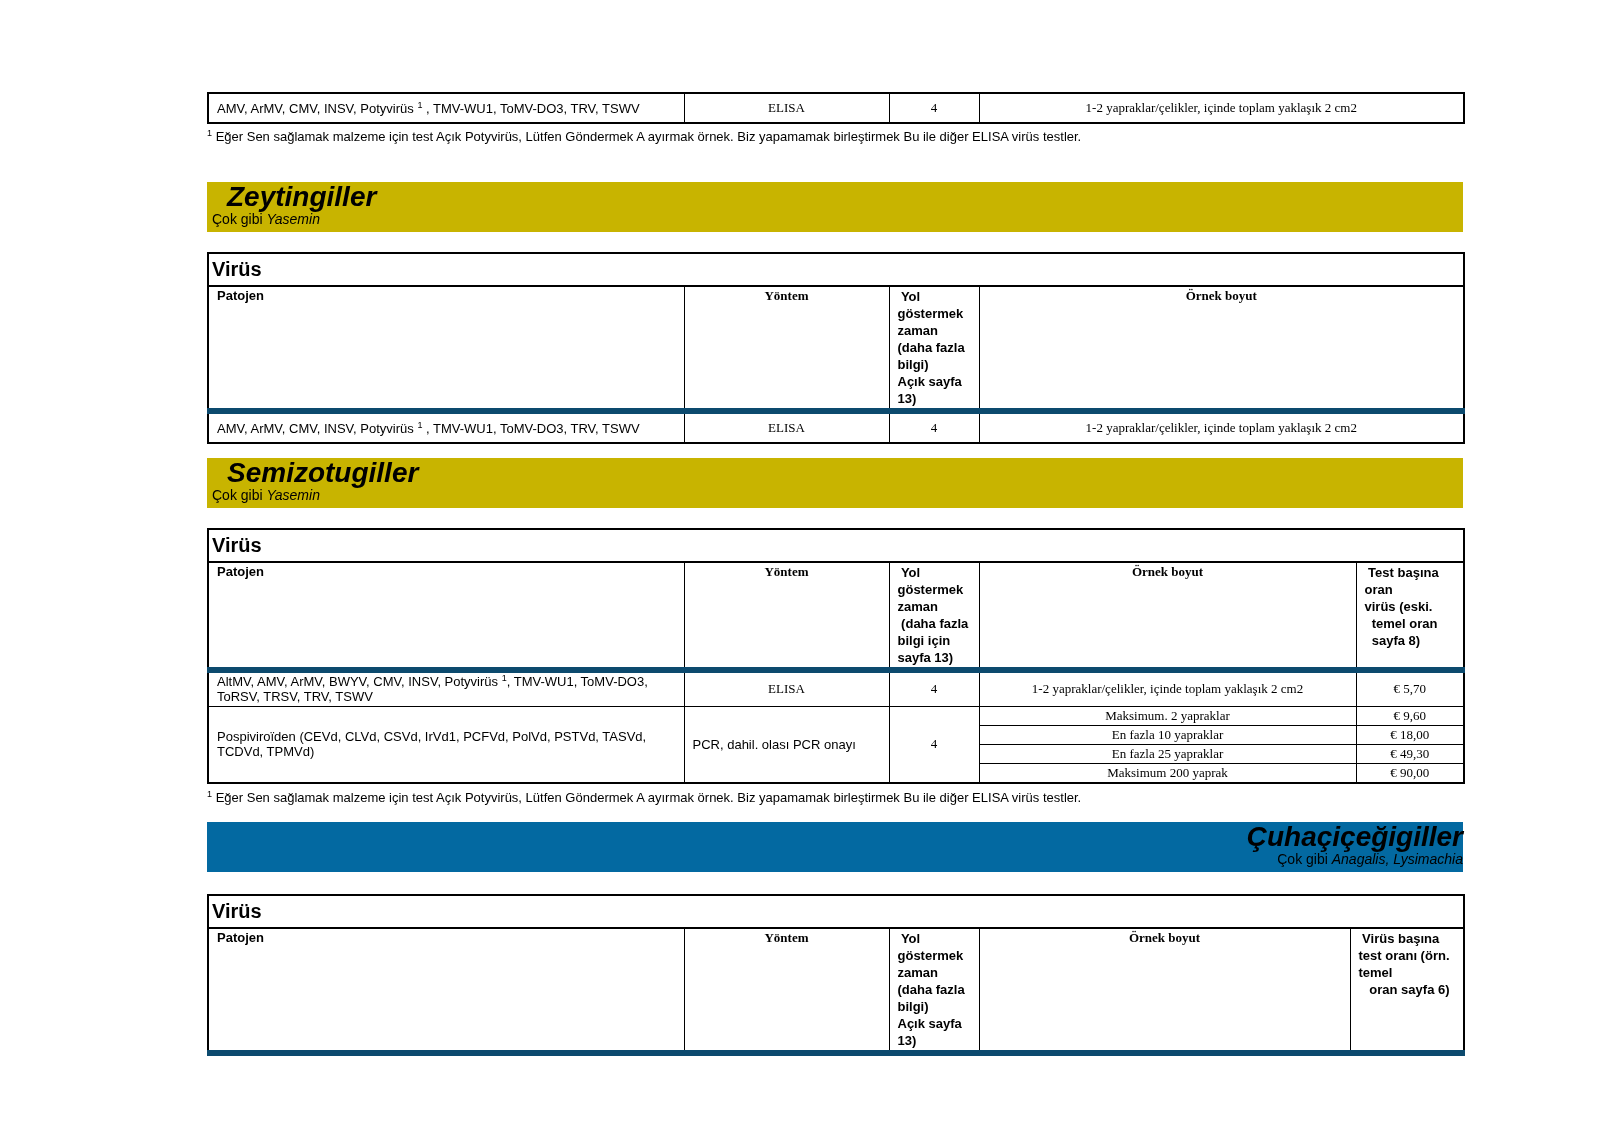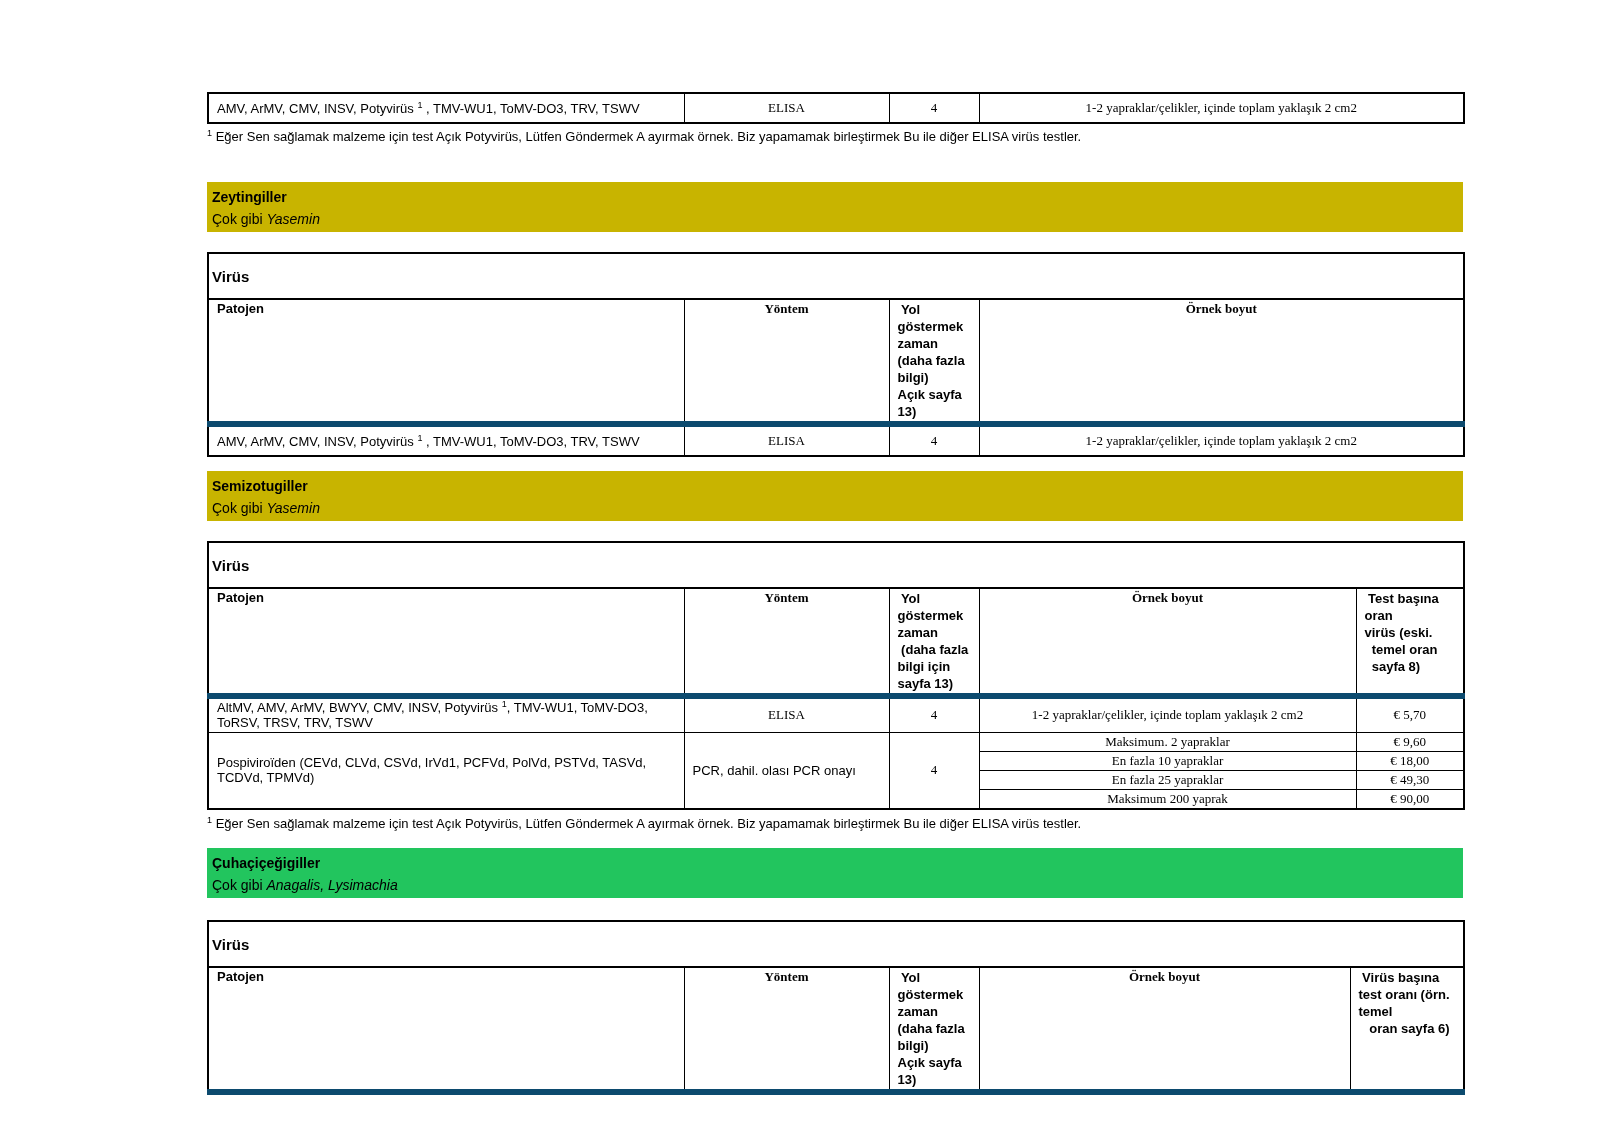--- a/index.html
+++ b/index.html
@@ -14,34 +14,34 @@
     border-collapse:collapse; table-layout:fixed; width:1256px;
     border:2px solid #000; background:#fff;
   }
   table.vt td {
     border:1px solid #000; font-size:13px; padding:1px 8px;
     vertical-align:middle; overflow:hidden;
   }
   .c  { text-align:center;font-family:Liberation Serif, serif; }
   .l  { text-align:left; }
   tr.virus-bar td {
-    font-size:15px; font-weight:bold; text-align:left;
-    border-bottom:2px solid #000; padding:12px 3px; height:20px;margin-top:36px;
+    font-size:20px; font-weight:bold; text-align:left;
+    border-bottom:2px solid #000; padding:4px 3px; height:20px;margin-top:36px;
   }
   tr.hdr td { font-weight:bold; vertical-align:top; border-bottom:6px solid #0c4a6e; }
   td.pt { padding-top:16px; }
   td.ml { white-space:pre; line-height:17px; padding:1px 3px; text-align:left; }
   sup  { font-size:9px; vertical-align:super; line-height:0; }
 
   .fn { font-size:13px; line-height:16px; }
   .fn1 { margin-top:5px; }
   .fn2 { margin-top:6px; }
 
   .band { height:50px; }
-  .band-title { font-size:14px; font-weight:bold; padding:3px 0 0 5px; line-height:24px; }
+  .band-title { font-size:28px; font-weight:bold; font-style:italic; padding:3px 0 0 20px; line-height:24px; }
   .band-sub   { font-size:14px; padding:1px 0 0 5px; line-height:18px; }
 
   .carryover { margin-top:92px; }
   .band0  { margin-top:37px; }
   .tbl0   { margin-top:20px; }
   .band1  { margin-top:14px; }
   .tbl1   { margin-top:20px; }
   .band2  { margin-top:16px; }
   .tbl2   { margin-top:22px; }
 </style>
@@ -163,21 +163,21 @@
     </tr>
     <tr style="height:20px">
       <td class="c">Maksimum 200 yaprak</td>
       <td class="c">€ 90,00</td>
     </tr>
   </tbody>
     </table>
 
   <div class="fn fn2"><sup>1</sup> <span>Eğer Sen sağlamak malzeme için test Açık Potyvirüs, Lütfen Göndermek A ayırmak örnek. Biz yapamamak birleştirmek Bu ile diğer ELISA virüs testler.</span></div>
 
-  <div class="band band2" style="background: #22c55e;">
+  <div class="band band2" style="background: #0369a1; text-align: right;">
     <div class="band-title">Çuhaçiçeğigiller</div>
     <div class="band-sub"><span>Çok gibi</span> <i>Anagalis, Lysimachia</i></div>
   </div>
 
   <table class="vt tbl2">
     <colgroup>
         <col style="width:476px">
         <col style="width:205px">
         <col style="width:90px">
         <col style="width:371px">

